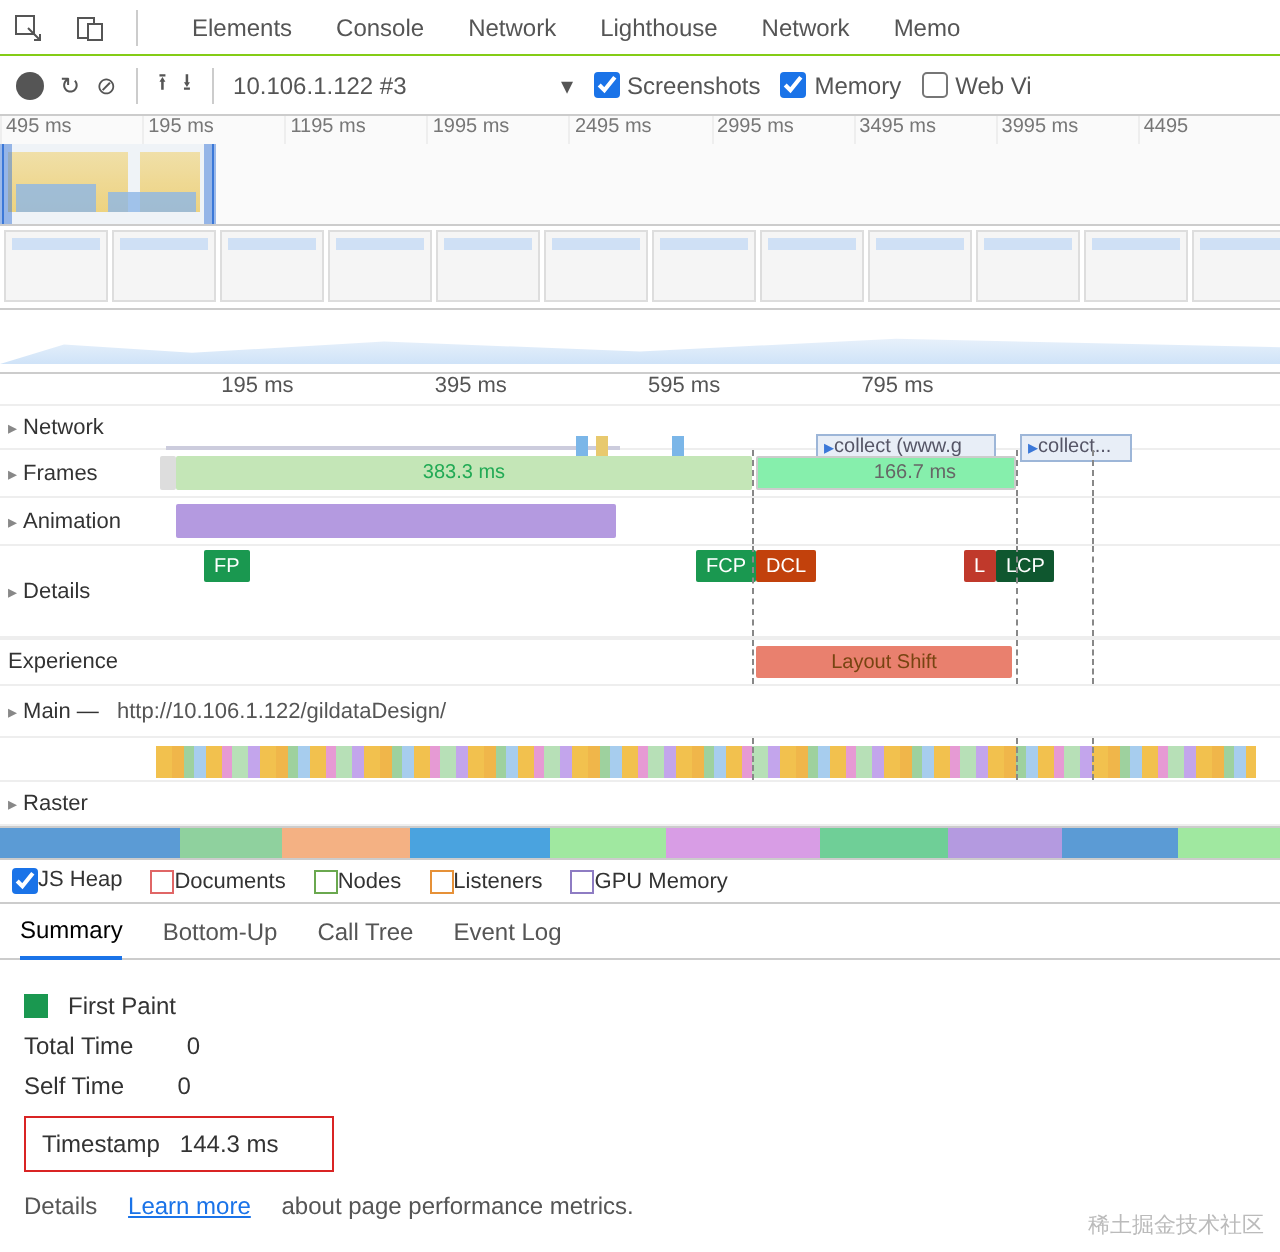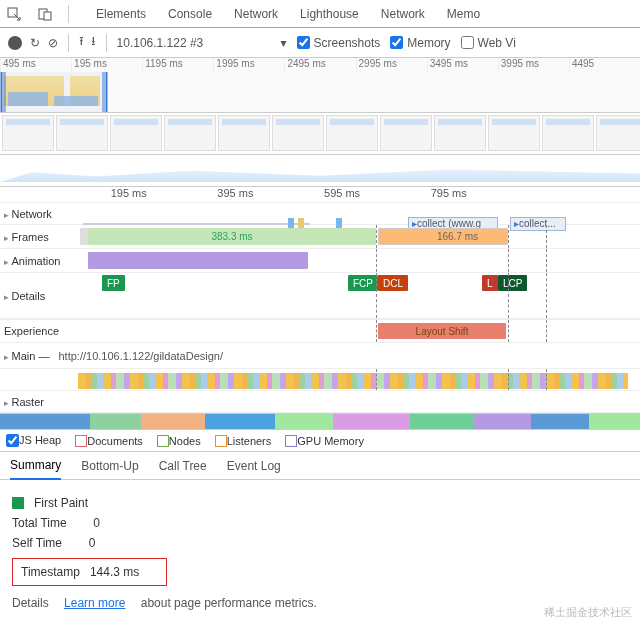--- a/index.html
+++ b/index.html
@@ -218,21 +218,21 @@
   <div class="track" style="height:24px">
     <div class="tlabel">
         <span class="tri"></span>
         <span>Frames</span>
       </div>
     <div class="lane">
       <div class="seg" style="left:2px;width:8px;background:#ddd;"></div>
       <div class="seg" style="left:10px;width:288px;background:#c4e6b7;color:#2a5;">
           <span>383.3 ms</span>
         </div>
-      <div class="seg" style="left:300px;width:130px;background:#fdba74;border:1px solid #ccc;color:#666;padding-left:29px;">
+      <div class="seg" style="left:300px;width:130px;background:#86efac;border:1px solid #ccc;color:#666;padding-left:29px;">
           <span>166.7 ms</span>
         </div>
       <div class="dash" style="left:298px;"></div>
       <div class="dash" style="left:430px;"></div>
       <div class="dash" style="left:468px;"></div>
     </div>
   </div>
 
   <div class="track" style="height:24px">
     <div class="tlabel">

